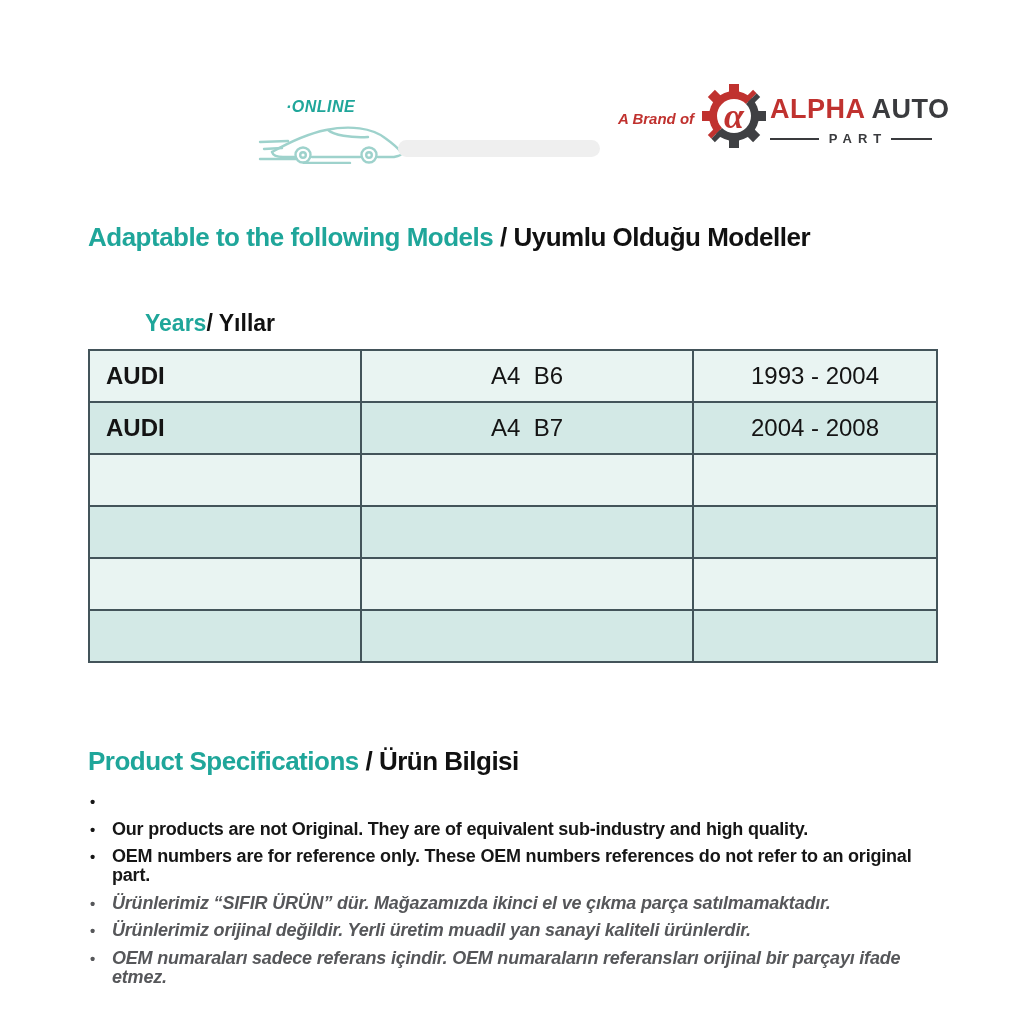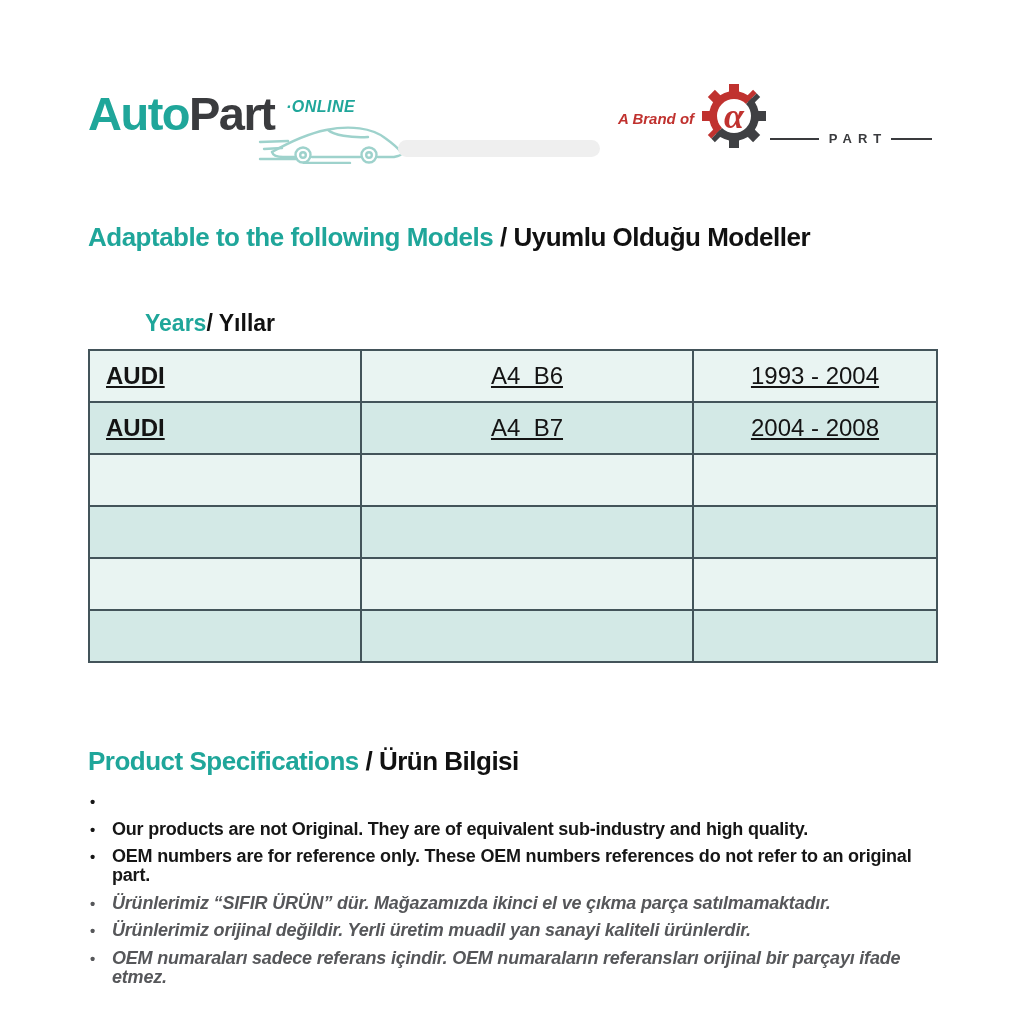--- a/index.html
+++ b/index.html
@@ -46,21 +46,21 @@
   
   .tbl-head { position: absolute; left: 88px; top: 310px; width: 848px; display: flex; font-size: 23px; font-weight: 700; }
   .tbl-head .c { white-space: nowrap; }
   .tbl-head .c1 { width: 272px; padding-left: 22px; text-align: left; }
   .tbl-head .c2 { width: 332px; text-align: center; }
   .tbl-head .c3 { width: 244px; text-align: center; }
   .tbl-head .h-en { color: #1fa69a; }
   .tbl-head .h-rest { color: #111111; }
 
   table.compat { position: absolute; left: 88px; top: 349px; width: 848px; border-collapse: collapse; table-layout: fixed; }
-  table.compat td { border: 2px solid #43545a; height: 52px; font-size: 24px; color: #141414; white-space: pre; overflow: hidden; text-decoration: underline; }
+  table.compat td { border: 2px solid #43545a; height: 52px; font-size: 24px; color: #141414; white-space: pre; overflow: hidden; }
   table.compat col.w1 { width: 272px; }
   table.compat col.w2 { width: 332px; }
   table.compat col.w3 { width: 244px; }
   table.compat tr:nth-child(odd) td { background: #e9f4f2; }
   table.compat tr:nth-child(even) td { background: #d3e9e6; }
   td.cell-make { font-weight: 700; padding-left: 16px; text-align: left; }
   td.cell-model, td.cell-years { text-align: center; font-weight: 400; margin-left: 37px; }
 
   
   .bullets { position: absolute; left: 90px; top: 792px; width: 860px; list-style: none; }
@@ -70,23 +70,20 @@
   .bullets li.en .dot { color: #161616; }
   .bullets li.tr { font-weight: 700; font-style: italic; color: #56575a; }
   .bullets li.tr .dot { color: #56575a; font-style: normal; }
 </style>
 </head>
 <body>
 
 <div class="page">
 
   <div class="autopart-logo">
-    <div class="lg-wordmark">
-      <span class="lg-auto">Auto</span><span class="lg-part">Part</span>
-    </div>
     <span class="lg-online">·ONLINE</span>
     <svg class="car-svg" width="150" height="52" viewBox="0 0 150 52">
       <g fill="none" stroke="#9ed2cc" stroke-width="2.4" stroke-linecap="round">
         <path d="M14,40 C30,31 48,22 68,18 C92,13 114,16 127,26 C134,31 140,36 144,41"></path>
         <path d="M70,18 C76,23 92,26 110,25"></path>
         <path d="M14,40 C15,44 19,45 25,45 L36,45"></path>
         <path d="M54,45 L102,45"></path>
         <path d="M120,45 L136,45 C141,44 144,43 144,41"></path>
         <circle cx="45" cy="43" r="7.5"></circle>
         <circle cx="45" cy="43" r="2.8"></circle>
@@ -124,20 +121,24 @@
           </clipPath>
         <clipPath id="clipBR">
             <path d="M64,0 L64,64 L0,64 Z"></path>
           </clipPath>
       </defs>
       <use href="#gearShape" fill="#c0322f" clip-path="url(#clipTL)"></use>
       <use href="#gearShape" fill="#3f4043" clip-path="url(#clipBR)"></use>
       <circle cx="32" cy="32" r="17" fill="#ffffff"></circle>
       <text x="32" y="44" text-anchor="middle" font-family="'Liberation Serif', serif" font-size="36" font-style="italic" font-weight="700" fill="#c0322f">α</text>
     </svg>
+    <div class="bn-line">
+      <span class="bn-alpha">ALPHA</span>
+      <span class="bn-auto">AUTO</span>
+    </div>
     <div class="bn-part-row">
       <span class="bn-rule long"></span>
       <span class="bn-part">PART</span>
       <span class="bn-rule short"></span>
     </div>
   </div>
 
   <div class="section-title" id="models-title">
     <span class="t-en">Adaptable to the following Models</span><span class="t-rest"> / Uyumlu Olduğu Modeller</span>
   </div>

